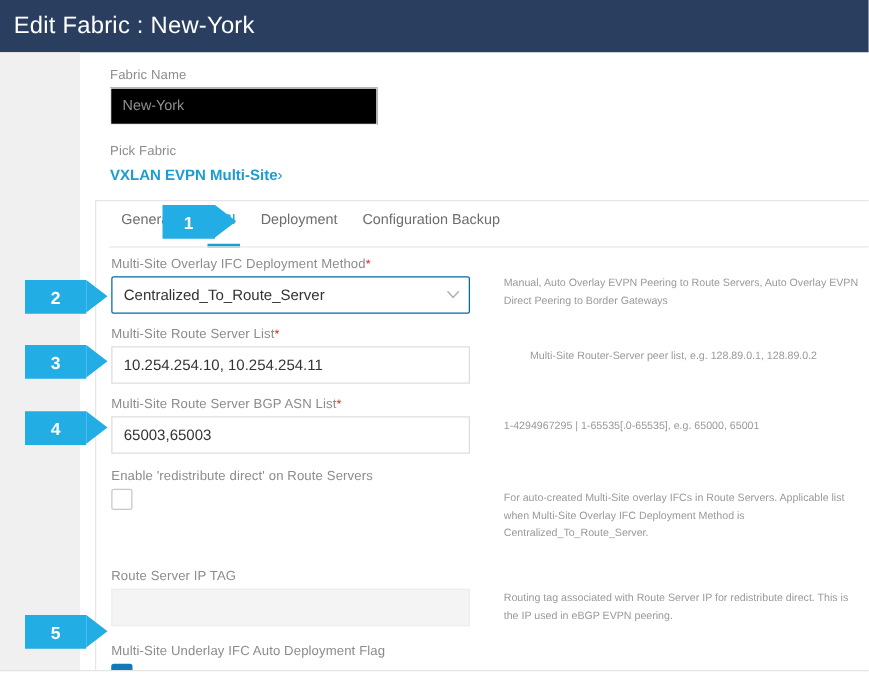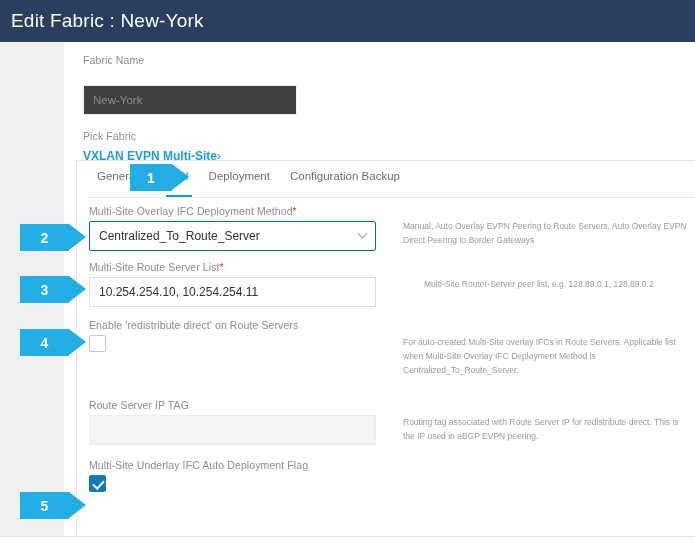--- a/index.html
+++ b/index.html
@@ -50,41 +50,40 @@
     width: 695px; height: 14px;
     background: #ffffff;
     border-top: 1px solid #e3e3e3;
   }
 
   
   #top-form {
     position: absolute;
     left: 64px; top: 42px;
     width: 631px;
-    padding: 12px 0 0 19px;
+    padding: 12px 0 0 24px;
   }
   .field-label {
     font-size: 10.5px;
     color: #8c8c8c;
     margin-bottom: 4px;
     letter-spacing: 0.1px;
   }
   .req-star { color: #e2231a; font-size: 10px; }
 
   #fabric-name-input {
     width: 214px; height: 30px;
-    background: #404040;
+    background: #000000;
     border: 1px solid #ededed;
     border-radius: 0;
     font-size: 11.5px;
     color: #8f8f8f;
     padding: 0 9px;
     font-family: "Liberation Sans", sans-serif;
     outline: none;
-    margin-top: 15px;
   }
   #pick-fabric-label { margin-top: 15px; }
   #pick-fabric-link {
     display: inline-flex;
     align-items: baseline;
     gap: 0;
     color: #1d9cd3;
     font-size: 12px;
     font-weight: 700;
     text-decoration: none;
@@ -303,20 +302,29 @@
     <div class="form-row" style="padding-top:10px;gap:37px;">
       <div class="row-left">
         <div class="field-label">
           <span>Multi-Site Route Server List</span><span class="req-star">*</span>
         </div>
         <input class="text-input" type="text" value="10.254.254.10, 10.254.254.11" style="">
       </div>
       <div class="row-help">Multi-Site Router-Server peer list, e.g. 128.89.0.1, 128.89.0.2</div>
     </div>
 
+    <div class="form-row" style="padding-top:10px;">
+      <div class="row-left">
+        <div class="field-label">
+          <span>Multi-Site Route Server BGP ASN List</span><span class="req-star">*</span>
+        </div>
+        <input class="text-input" type="text" value="65003,65003" style="">
+      </div>
+      <div class="row-help">1-4294967295 | 1-65535[.0-65535], e.g. 65000, 65001</div>
+    </div>
 
     <div class="form-row" style="padding-top:12px;">
       <div class="row-left">
         <div class="field-label">Enable 'redistribute direct' on Route Servers</div>
         <div class="checkbox-box"></div>
       </div>
       <div class="row-help">For auto-created Multi-Site overlay IFCs in Route Servers. Applicable list when Multi-Site Overlay IFC Deployment Method is Centralized_To_Route_Server.</div>
     </div>
 
     <div class="form-row" style="padding-top:22px;">

